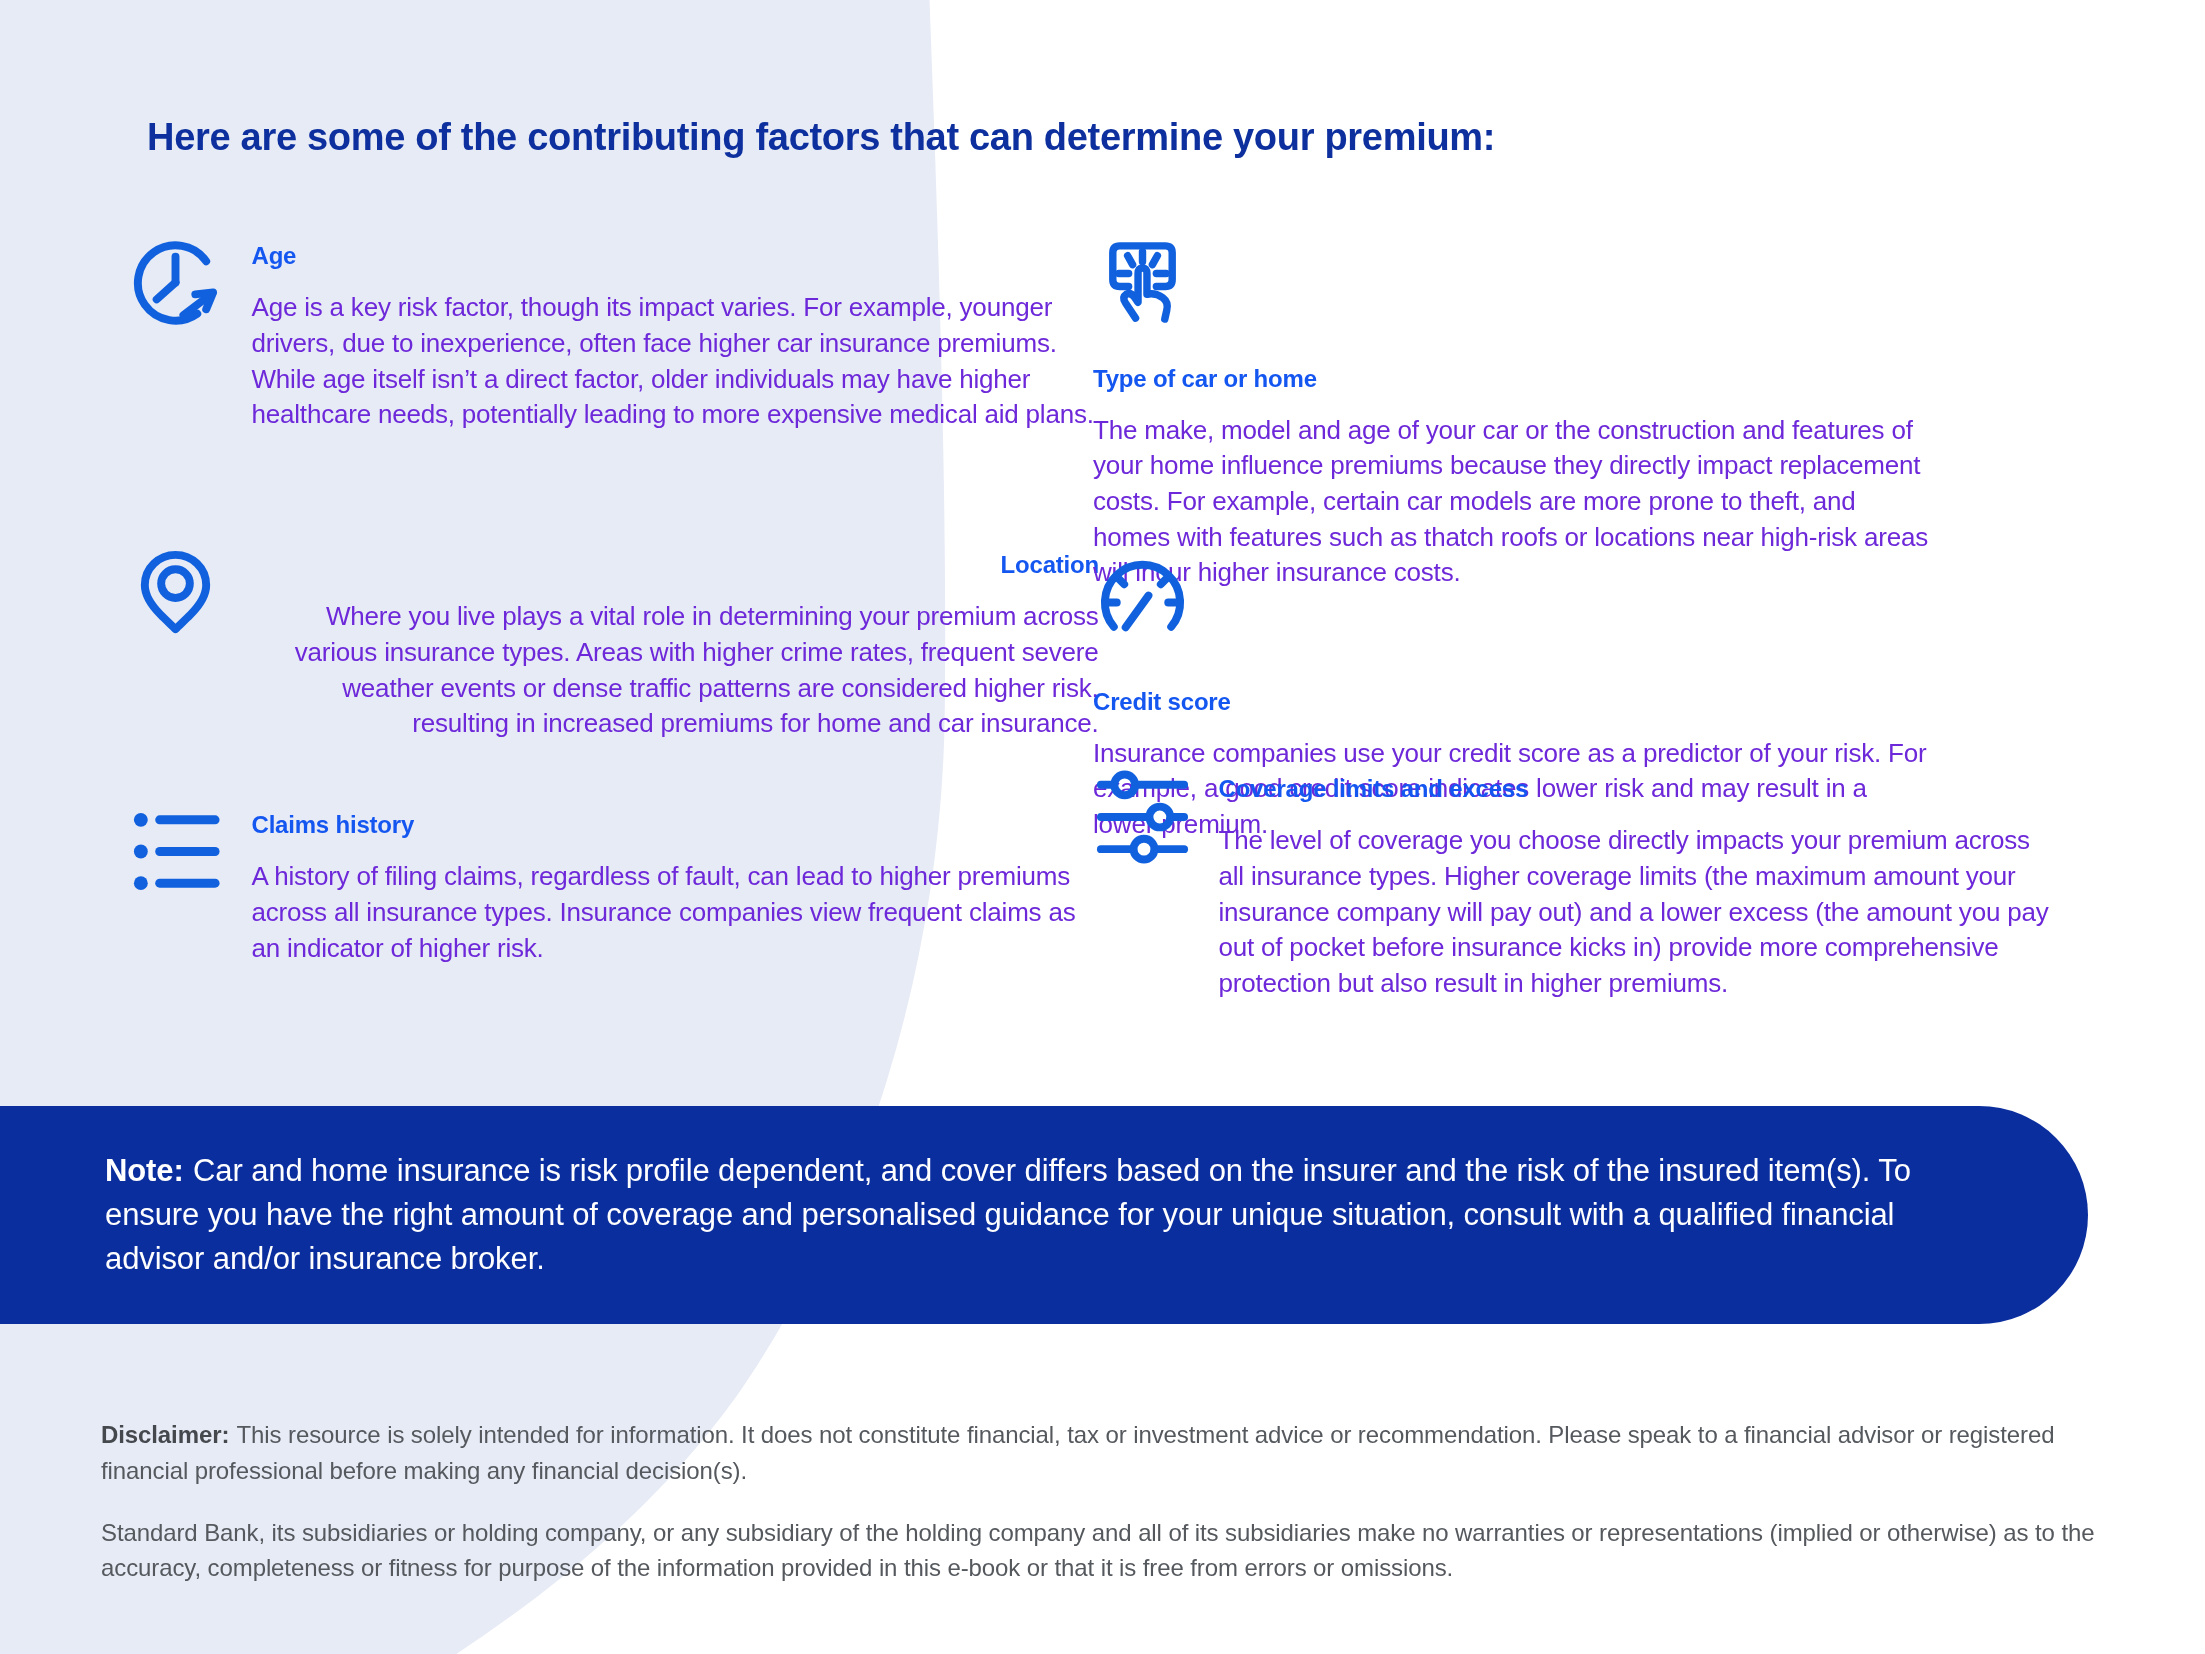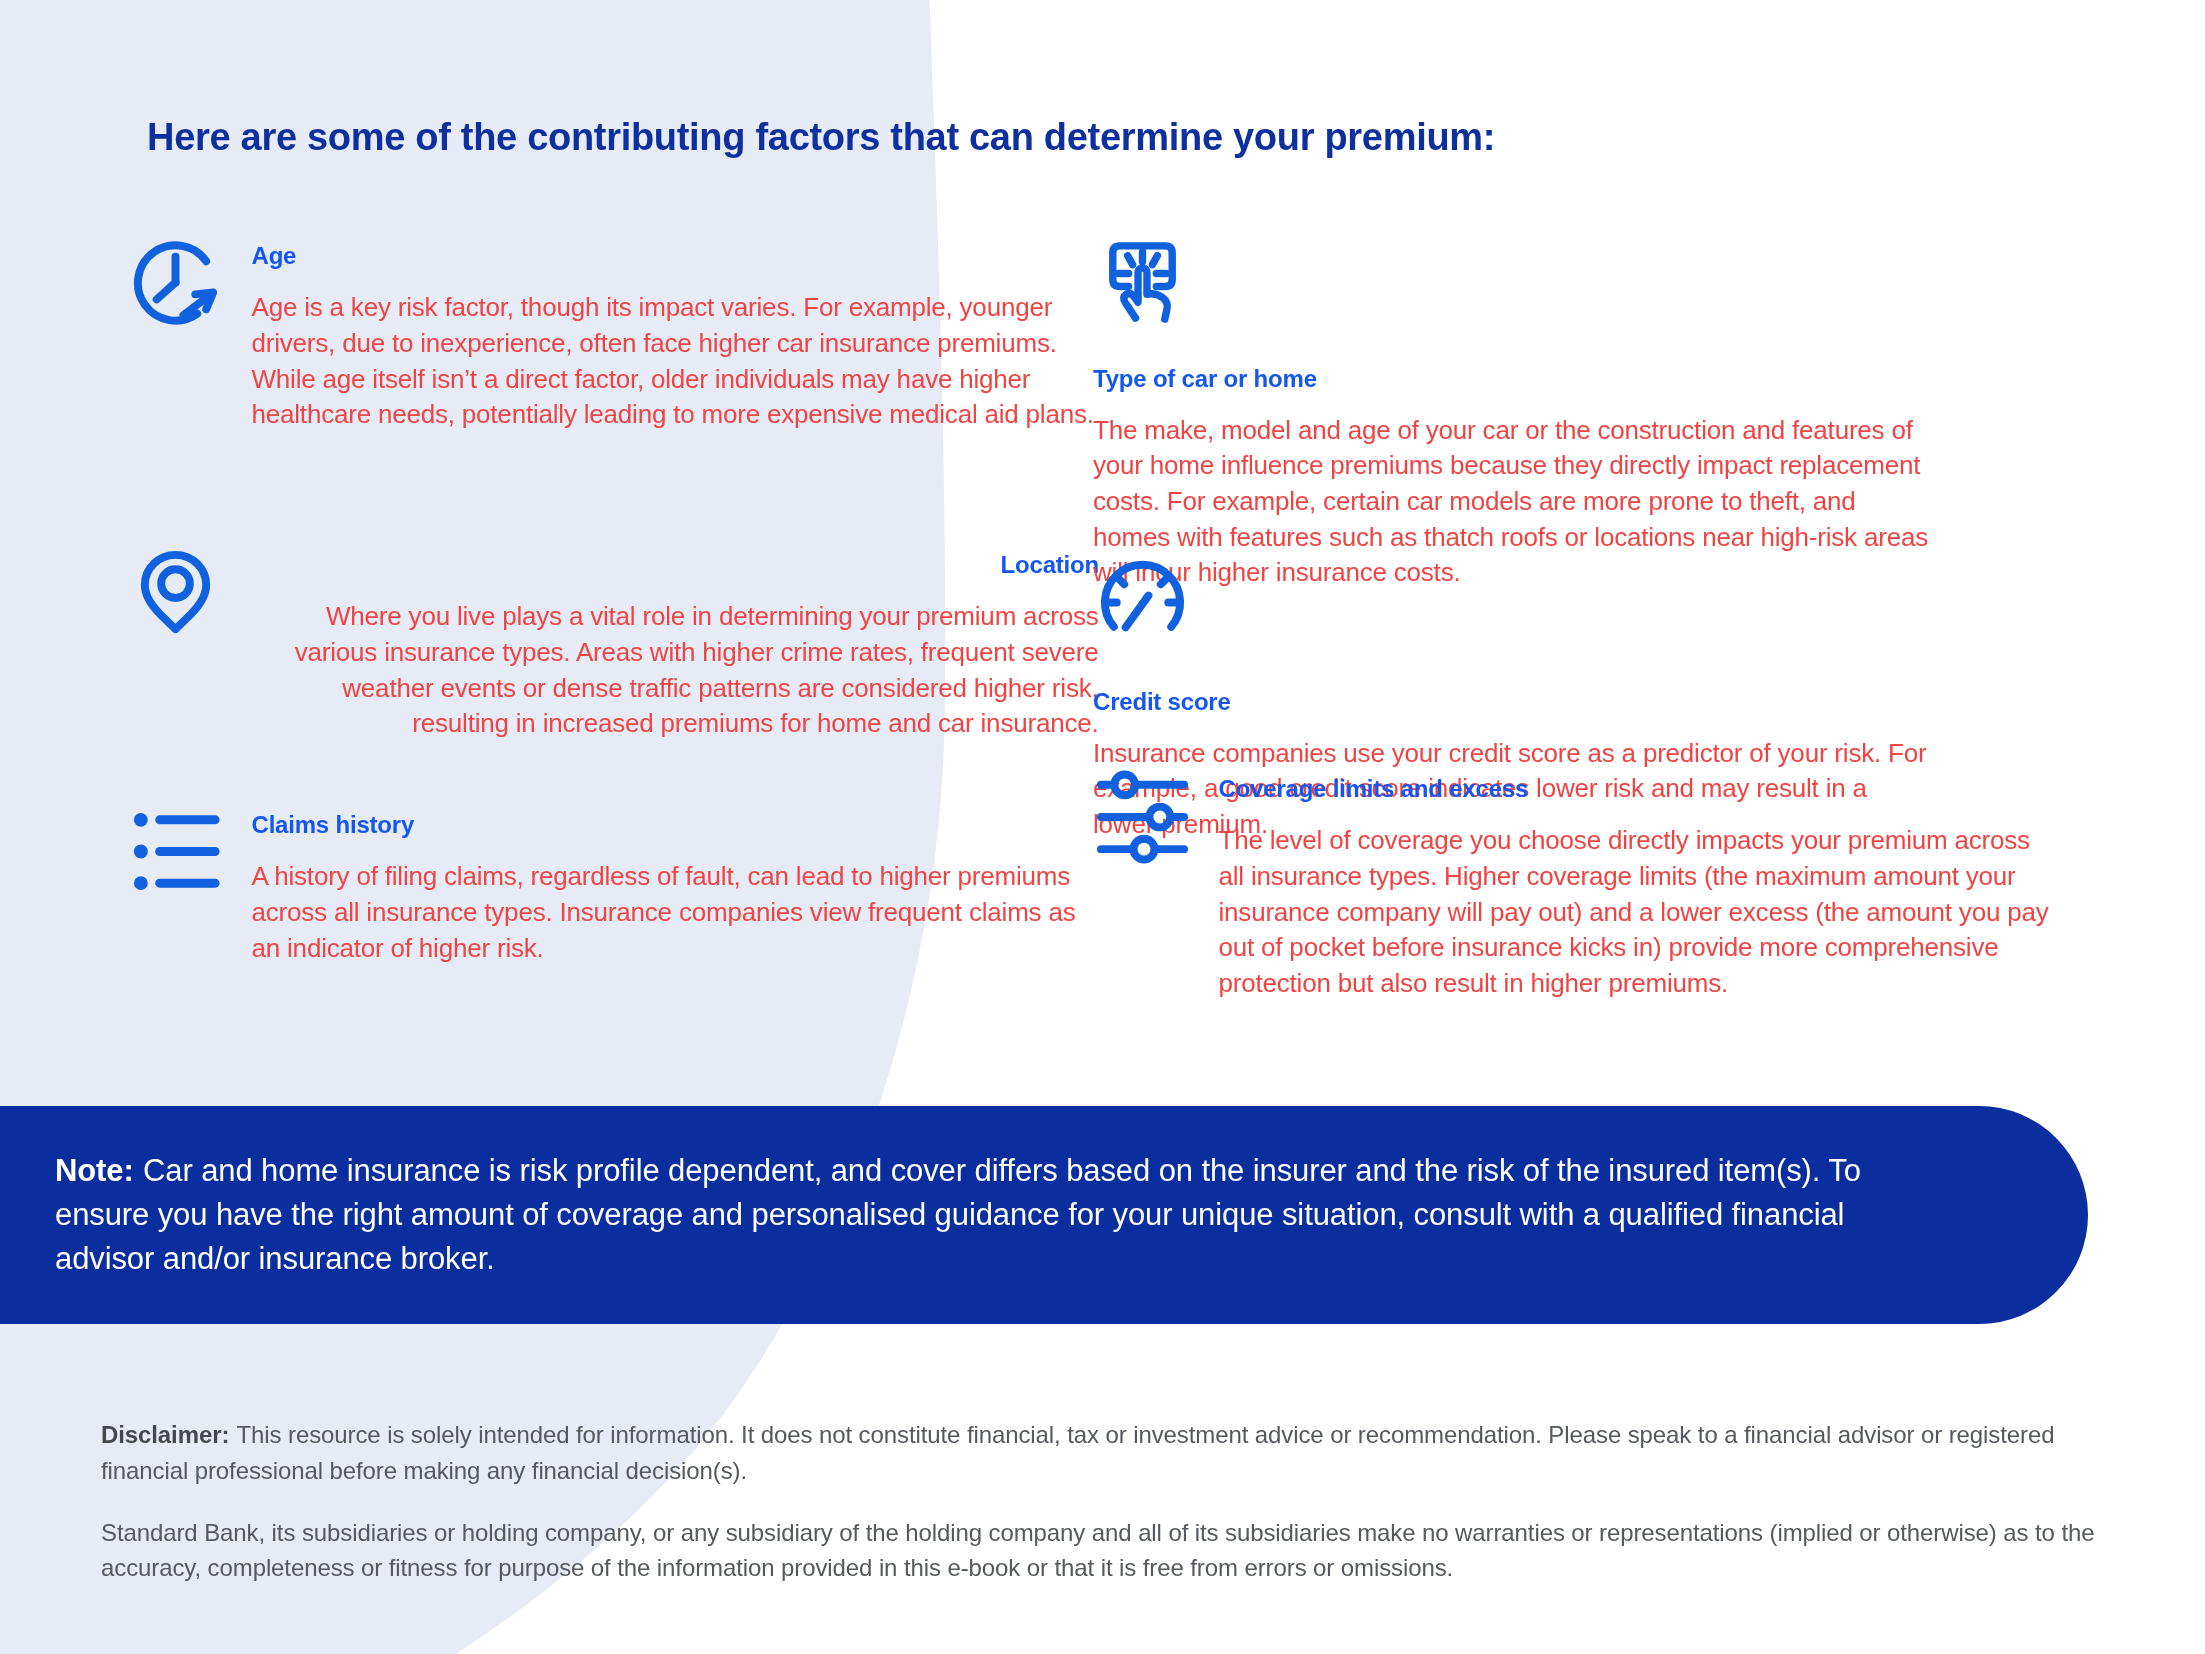--- a/index.html
+++ b/index.html
@@ -23,29 +23,29 @@
   .f-claims{left:126px;top:802px;width:973px;}
   .f-type{left:1093px;top:230px;width:1032px;flex-direction:column;}
   .f-credit{left:1093px;top:553px;width:1032px;flex-direction:column;}
   .f-coverage{left:1093px;top:766px;width:1032px;}
 
   .ficon{width:99px;height:99px;flex:none;display:block;}
   .ficon svg{width:99px;height:99px;display:block;
     stroke:#1161DE;fill:none;stroke-linecap:round;stroke-linejoin:round;}
   .ftext{flex:1;padding-top:9.3px;}
   .ftitle{font-size:24px;font-weight:bold;color:#1456F0;letter-spacing:-0.2px;}
-  .fbody{margin-top:20px;font-size:26px;line-height:1.37;color:#ef4444;letter-spacing:-0.2px;}
+  .fbody{margin-top:20px;font-size:26px;line-height:1.37;color:#6d28d9;letter-spacing:-0.2px;}
   .f-age .fbody,.f-location .fbody,.f-claims .fbody{max-width:847px;}
   .f-type .fbody,.f-credit .fbody,.f-coverage .fbody{max-width:840px;}
 
   .note-banner{
     position:absolute;left:0;top:1106px;width:2088px;height:218px;
     background:#0B2E9E;border-radius:0 109px 109px 0;
     display:flex;align-items:center;
-    box-sizing:border-box;padding-left:55px;padding-right:172px;
+    box-sizing:border-box;padding-left:105px;padding-right:172px;
   }
   .note-text{
     color:#ffffff;font-size:31px;line-height:1.43;letter-spacing:-0.1px;
     max-width:1826px;
   }
   .note-label{font-weight:bold;margin-right:0.3em;}
 
   .disclaimer{
     position:absolute;left:101px;top:1417px;width:2005px;
     font-size:24px;line-height:1.48;color:#55595E;letter-spacing:-0.1px;

